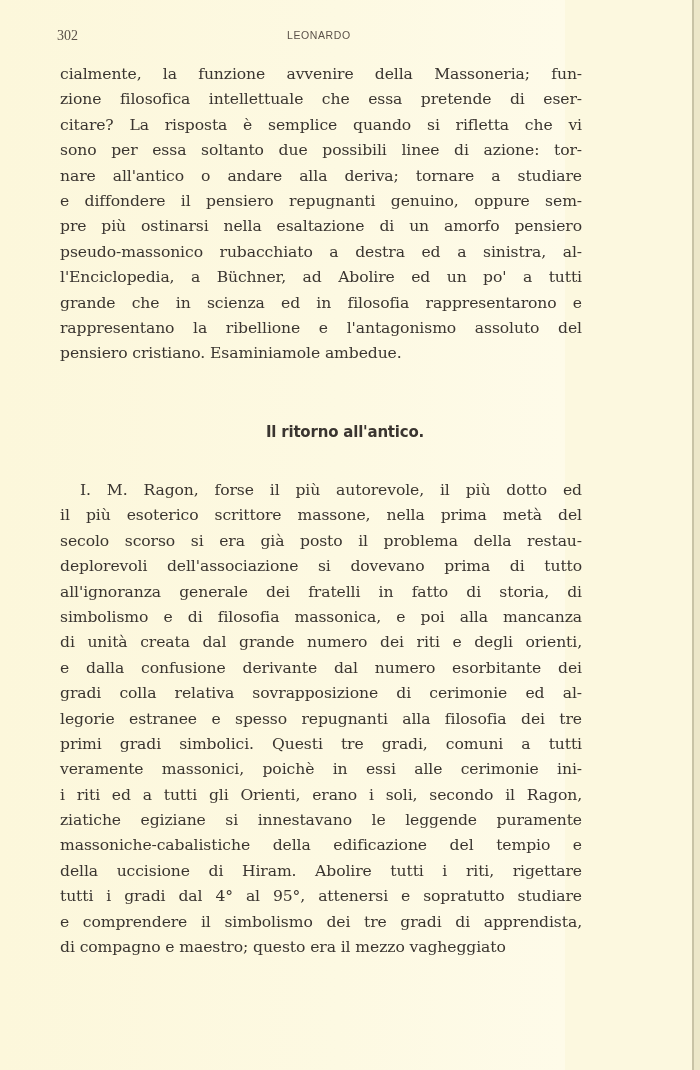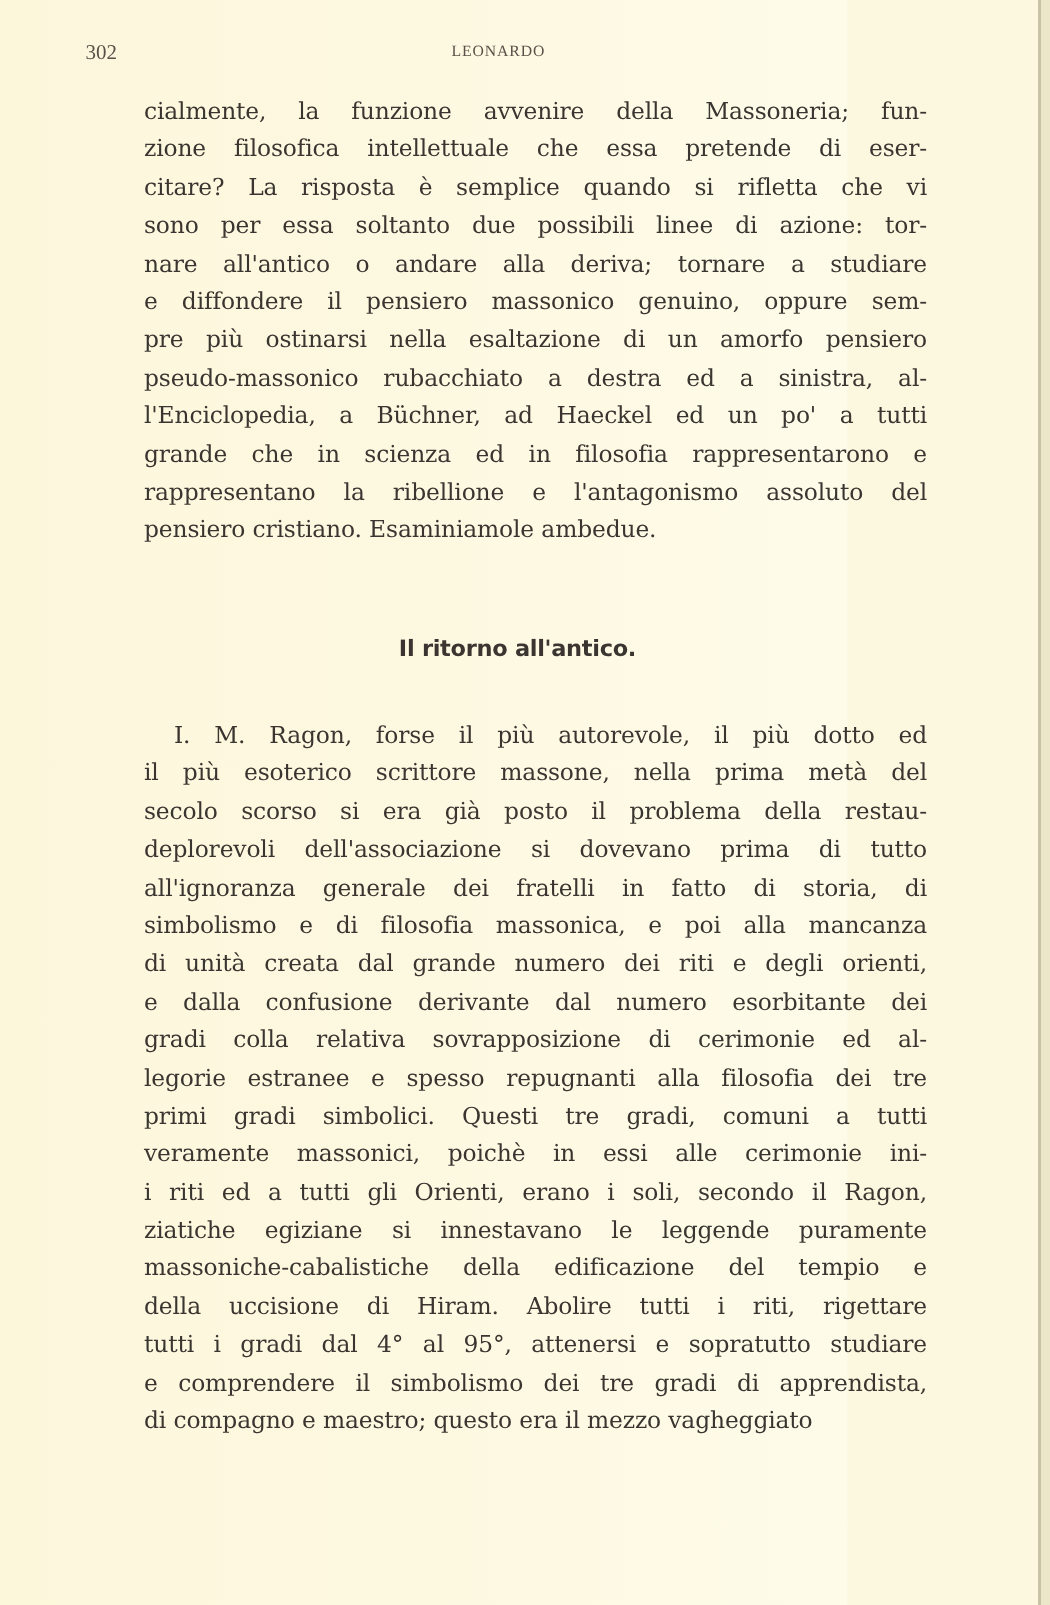--- a/index.html
+++ b/index.html
@@ -23,25 +23,25 @@
     background:#ece7c9;
   }
   .running-head {
     position:absolute; top:28px; left:57px; width:580px; height:20px;
   }
   .page-number {
     position:absolute; left:0; top:0;
     font-family:"Liberation Serif", serif; font-size:14px; color:#5a5048;
   }
   .header-title {
-    position:absolute; left:244px; top:1px;
-    font-family:Liberation Serif, serif; font-size:10.5px; letter-spacing:0.6px; color:#5a5048;
+    position:absolute; left:230px; top:1px;
+    font-family:Liberation Sans, sans-serif; font-size:10.5px; letter-spacing:0.6px; color:#5a5048;
   }
   .text-block {
-    position:absolute; left:60px; width:522px;margin-left:36px;
+    position:absolute; left:60px; width:522px;
   }
   .line {
     display:block; height:25.4px; line-height:25.4px;
     font-size:15.6px; white-space:nowrap;
     text-align:justify; text-align-last:justify;
     letter-spacing:-0.1px;
   }
   .line.last { text-align-last:left; }
   .line.indent { padding-left:20px; }
   .heading {
@@ -59,24 +59,24 @@
     <span class="page-number">302</span>
     <span class="header-title">LEONARDO</span>
   </div>
 
   <div class="text-block" id="p1" style="top:62px;">
       <span class="line">cialmente, la funzione avvenire della Massoneria; fun-</span>
       <span class="line">zione filosofica intellettuale che essa pretende di eser-</span>
       <span class="line">citare? La risposta è semplice quando si rifletta che vi</span>
       <span class="line">sono per essa soltanto due possibili linee di azione: tor-</span>
       <span class="line">nare all'antico o andare alla deriva; tornare a studiare</span>
-      <span class="line">e diffondere il pensiero massonico genuino, oppure sem-</span>
+      <span class="line">e diffondere il pensiero repugnanti genuino, oppure sem-</span>
       <span class="line">pre più ostinarsi nella esaltazione di un amorfo pensiero</span>
       <span class="line">pseudo-massonico rubacchiato a destra ed a sinistra, al-</span>
-      <span class="line">l'Enciclopedia, a Büchner, ad Haeckel ed un po' a tutti</span>
+      <span class="line">l'Enciclopedia, a Büchner, ad Abolire ed un po' a tutti</span>
       <span class="line">grande che in scienza ed in filosofia rappresentarono e</span>
       <span class="line">rappresentano la ribellione e l'antagonismo assoluto del</span>
       <span class="line last">pensiero cristiano. Esaminiamole ambedue.</span>
     </div>
 
   <div class="heading">Il ritorno all'antico.</div>
 
   <div class="text-block" id="p2" style="top:478px;">
       <span class="line indent">I. M. Ragon, forse il più autorevole, il più dotto ed</span>
       <span class="line">il più esoterico scrittore massone, nella prima metà del</span>

